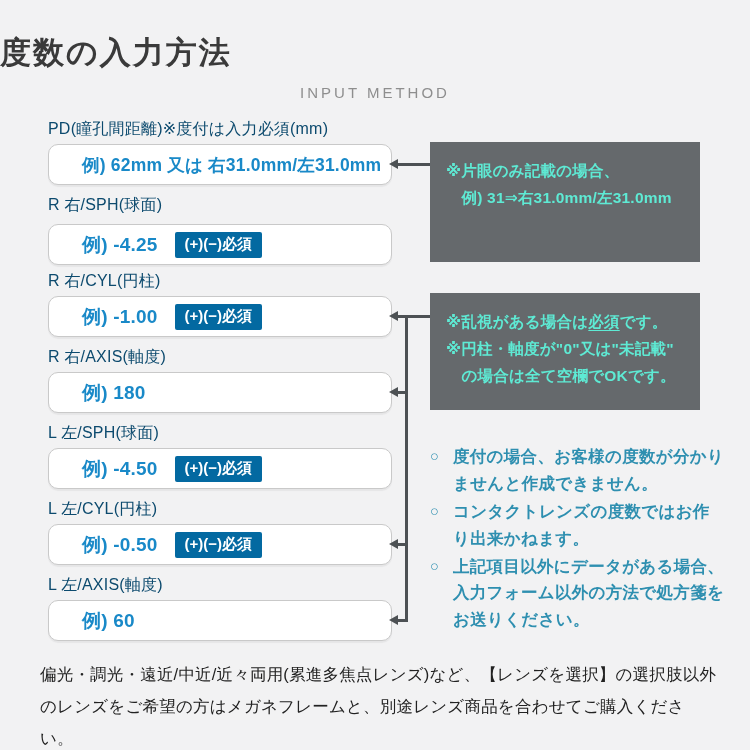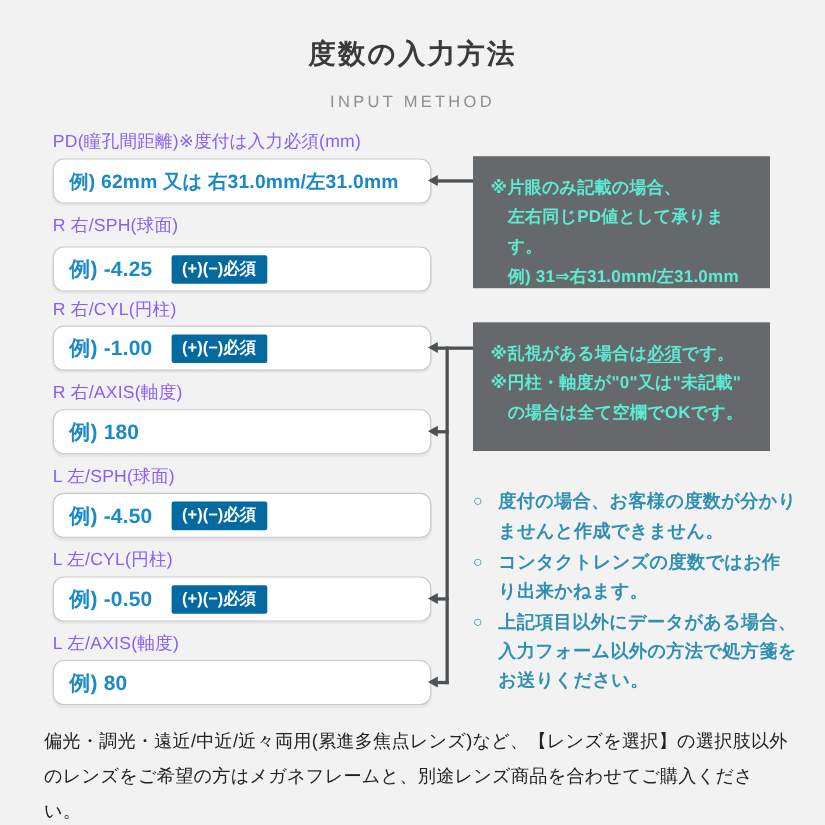--- a/index.html
+++ b/index.html
@@ -4,35 +4,35 @@
 <style>
   html,body{margin:0;padding:0;}
   body{
     width:750px;height:750px;position:relative;overflow:hidden;
     background:#f2f2f3;
     font-family:"Liberation Sans","DejaVu Sans",sans-serif;
     color:#333;
   }
   .abs{position:absolute;}
   .title{
-    top:32px;left:0;width:750px;text-align:center;
-    font-size:25px;font-weight:600;letter-spacing:2px;color:#3a3a3a;
+    top:32px;left:0;width:750px;
+    font-size:31px;font-weight:600;letter-spacing:2px;color:#3a3a3a;
   }
   .subtitle{
     top:84px;left:0;width:750px;text-align:center;
     font-size:15px;letter-spacing:3px;color:#8e8e8e;font-weight:400;
   }
   .field-label{
-    left:48px;font-size:16px;font-weight:500;color:#8b5cf6;letter-spacing:0.2px;white-space:nowrap;
+    left:48px;font-size:16px;font-weight:500;color:#0c4a6e;letter-spacing:0.2px;white-space:nowrap;
   }
   .input-box{
     left:48px;width:344px;height:41px;box-sizing:border-box;
     background:#fff;border:1px solid #c9c9c9;border-radius:10px;
     box-shadow:0 2px 1px rgba(0,0,0,0.05);
-    display:flex;align-items:center;padding-left:14px;
+    display:flex;align-items:center;padding-left:33px;
   }
   .example{
     color:#1989c8;font-weight:bold;font-size:19px;letter-spacing:0.2px;white-space:nowrap;
   }
   .example.small{font-size:17.5px;}
   .badge{
     margin-left:17px;background:#0369a1;color:#fff;font-weight:bold;
     font-size:15px;padding:3px 10px 4px;border-radius:2px;white-space:nowrap;
   }
   .callout{
@@ -97,39 +97,38 @@
 </div>
 
 <div class="abs field-label" style="top:499px">L 左/CYL(円柱)</div>
 <div class="abs input-box" style="top:524px">
   <span class="example">例) -0.50</span>
   <span class="badge">(+)(−)必須</span>
 </div>
 
 <div class="abs field-label" style="top:575px">L 左/AXIS(軸度)</div>
 <div class="abs input-box" style="top:600px">
-  <span class="example">例) 80</span>
+  <span class="example">例) 60</span>
 </div>
 
 <div class="abs hline" style="top:163px;left:397px;width:33px"></div>
 <div class="abs arrowhead" style="top:159px;left:389px"></div>
 
 <div class="abs vline" style="top:315px;left:405px;height:307px"></div>
 <div class="abs hline" style="top:315px;left:397px;width:33px"></div>
 <div class="abs arrowhead" style="top:311px;left:389px"></div>
 <div class="abs hline" style="top:391px;left:397px;width:11px"></div>
 <div class="abs arrowhead" style="top:387px;left:389px"></div>
 <div class="abs hline" style="top:543px;left:397px;width:11px"></div>
 <div class="abs arrowhead" style="top:539px;left:389px"></div>
 <div class="abs hline" style="top:619px;left:397px;width:11px"></div>
 <div class="abs arrowhead" style="top:615px;left:389px"></div>
 
 <div class="abs callout" style="top:142px;height:120px">
   <div>※片眼のみ記載の場合、</div>
-  <div class="indent">左右同じPD値として承ります。</div>
   <div class="indent">例) 31⇒右31.0mm/左31.0mm</div>
 </div>
 
 <div class="abs callout" style="top:293px;height:117px">
   <div><span>※乱視がある場合は</span><span class="em">必須</span><span>です。</span></div>
   <div>※円柱・軸度が"0"又は"未記載"</div>
   <div class="indent">の場合は全て空欄でOKです。</div>
 </div>
 
 <div class="abs notes">

